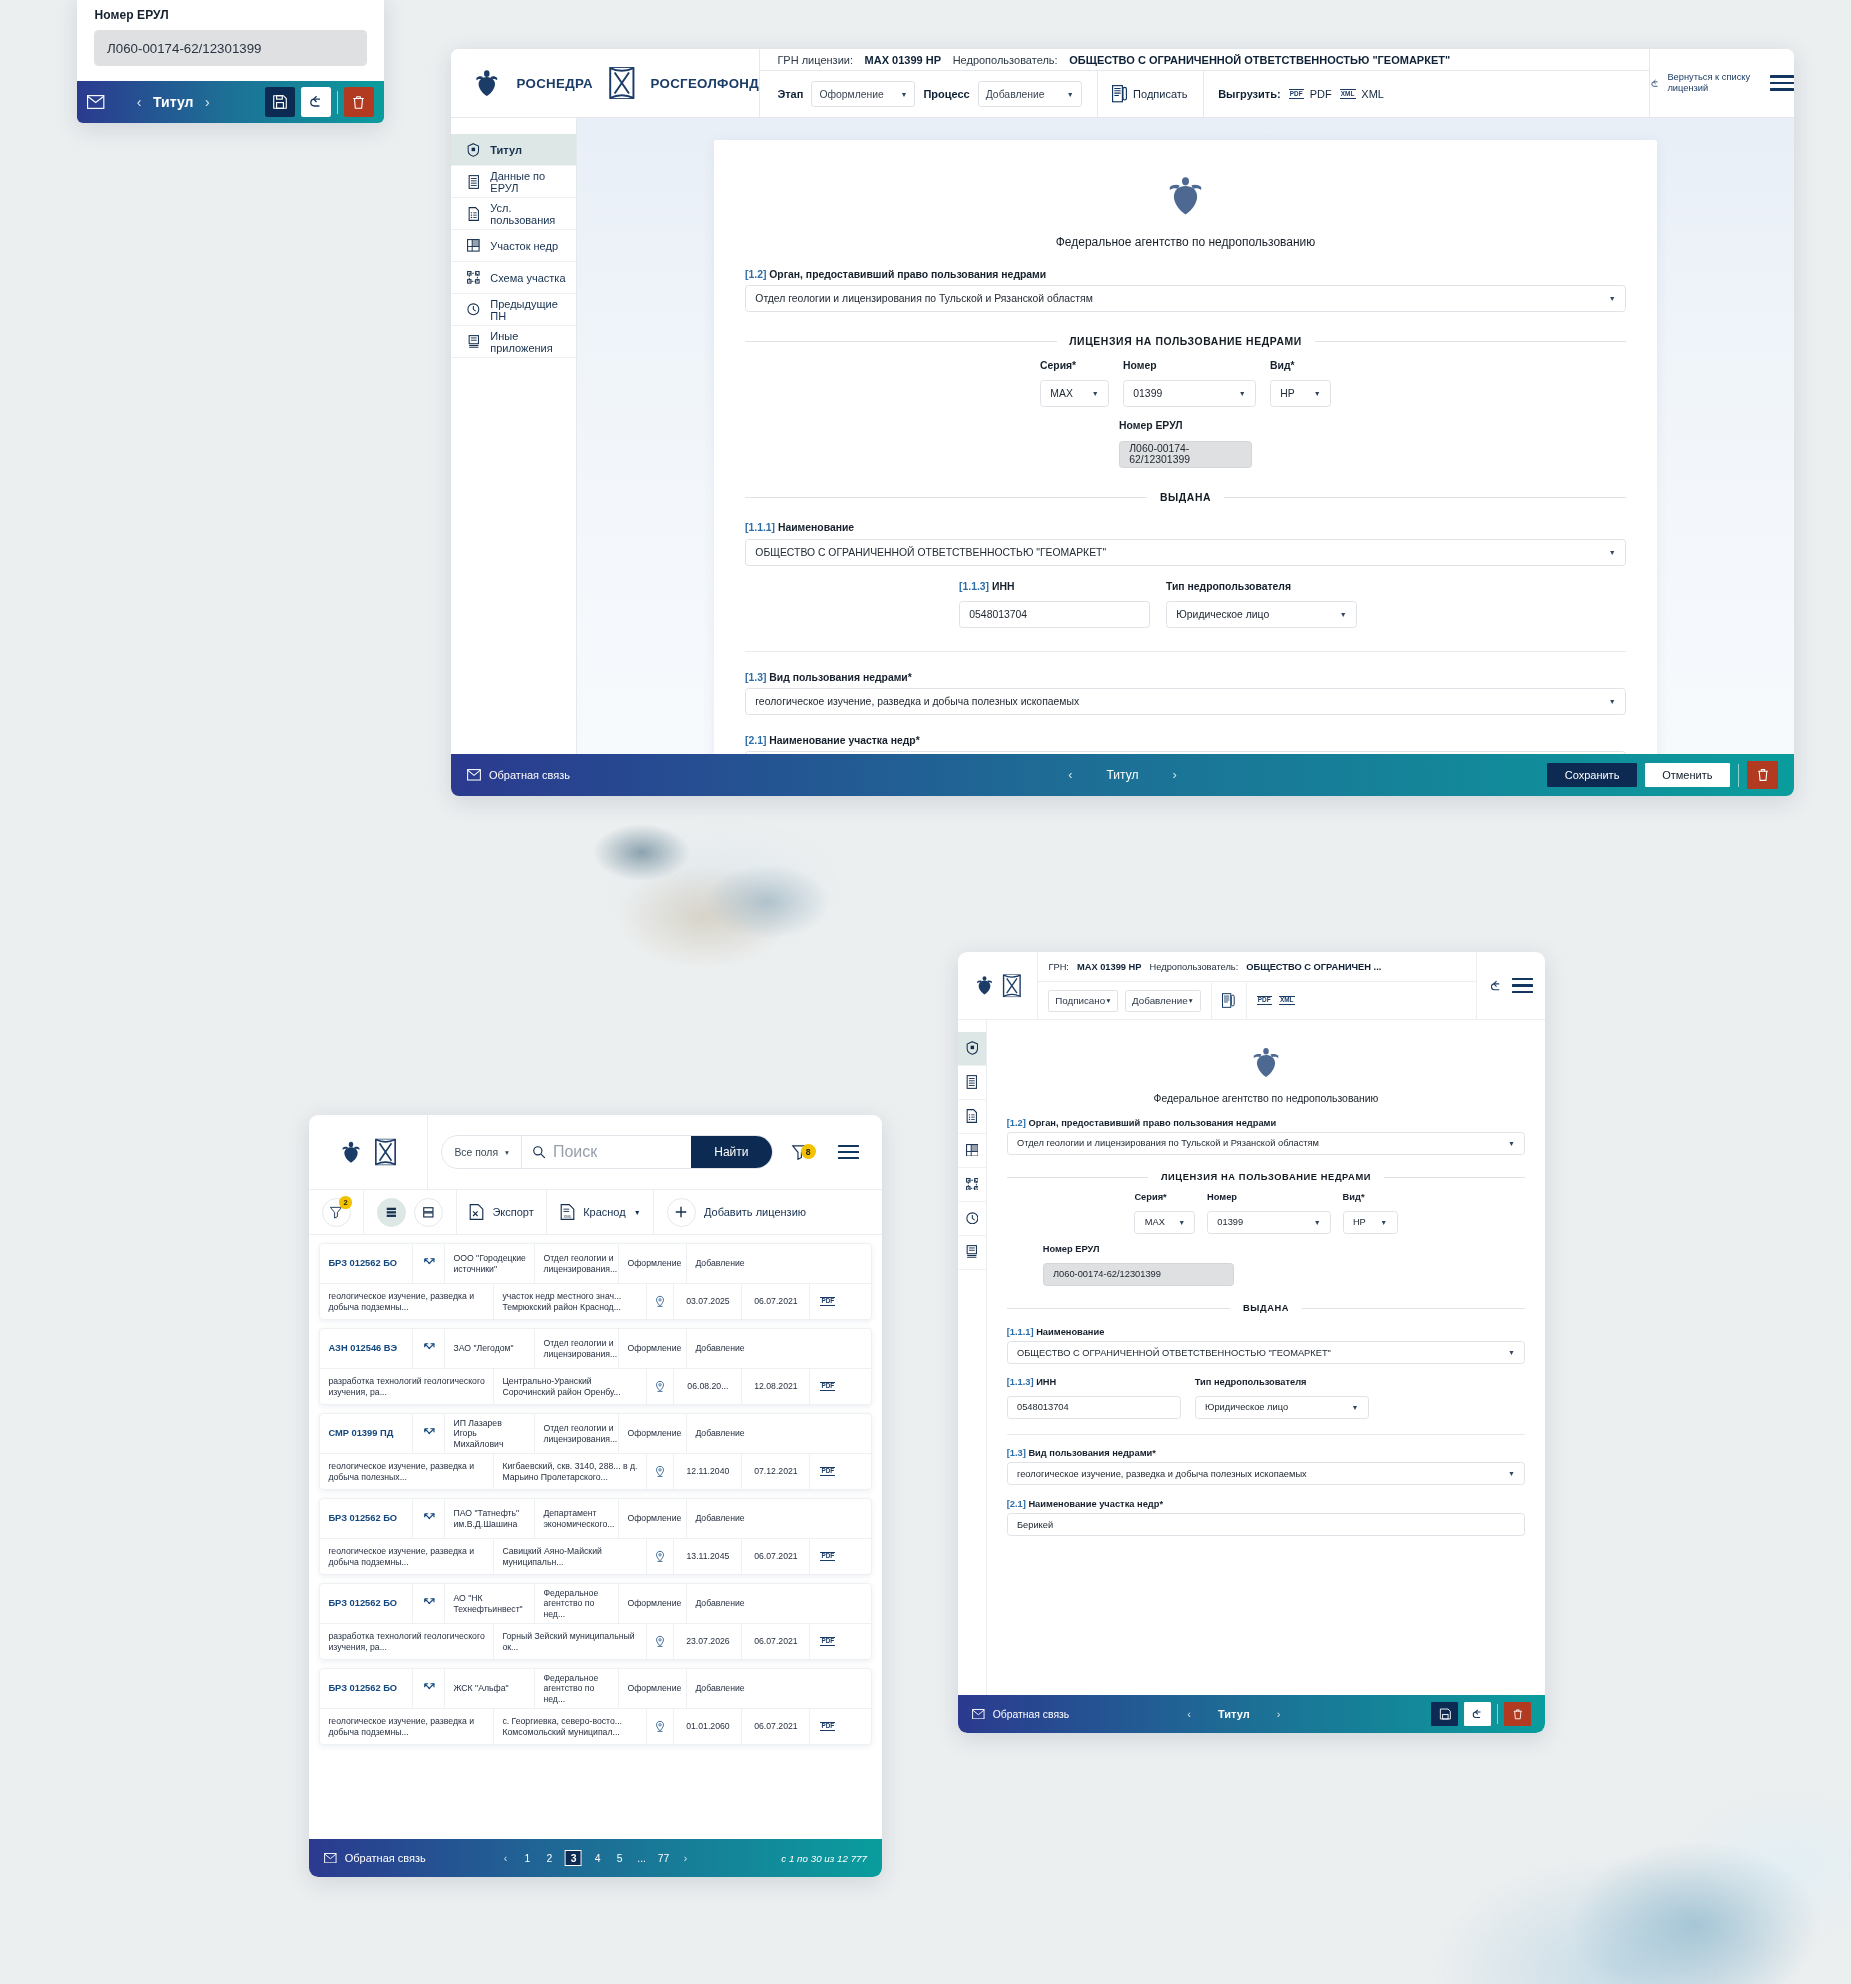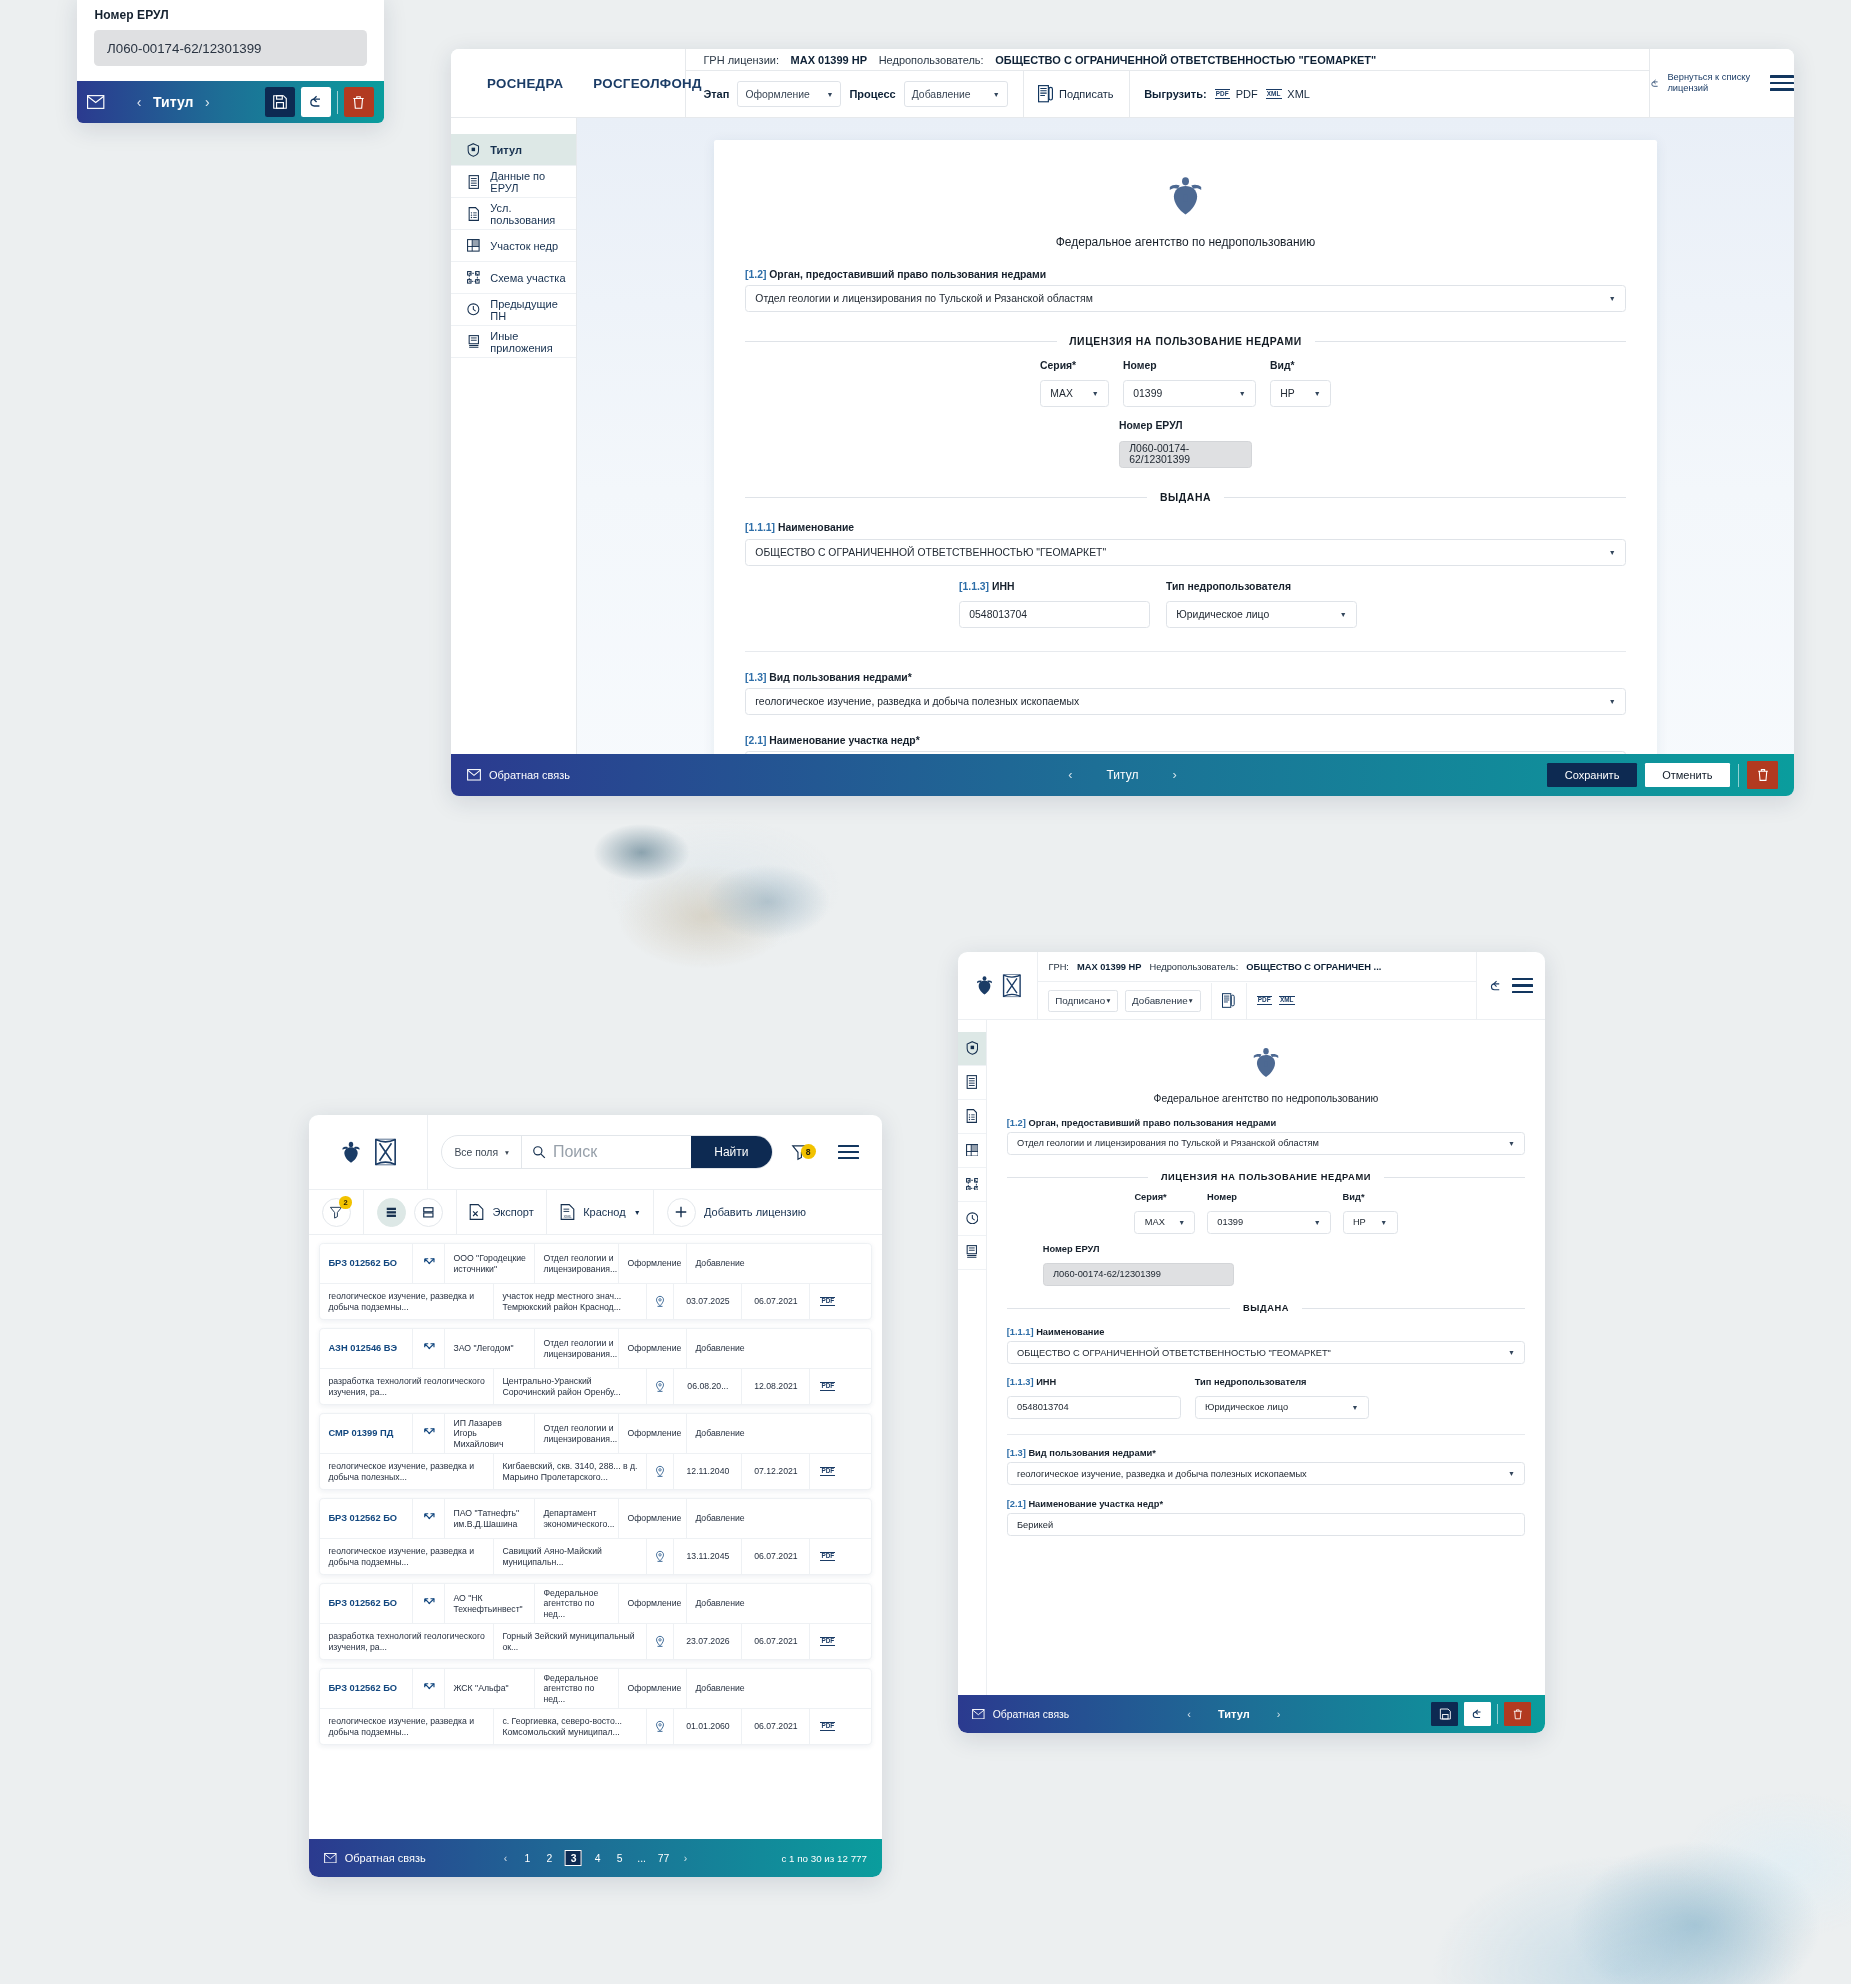--- a/index.html
+++ b/index.html
@@ -64,21 +64,21 @@
 
   
   #annotation { position: absolute; left: 88px; top: 602px; width: 249px;
                 font-size: 14px; line-height: 1.32; letter-spacing: 0.2px;
                 color: #22282e; text-transform: uppercase; }
 
   
   #desktop-card { left: 451px; top: 49px; width: 1343px; height: 747px; }
   .dk-header { height: 69px; background: #fff; display: flex; align-items: stretch;
                border-bottom: 0.6px solid #e6e9ec; }
-  .dk-logos { width: 235px; display: flex; align-items: center; gap: 15px; padding-left: 21px;
+  .dk-logos { width: 309px; display: flex; align-items: center; gap: 15px; padding-left: 21px;
               border-right: 0.6px solid #e6e9ec; }
   .logo-text { font-size: 13.3px; font-weight: 700; color: #1b3c66; letter-spacing: 0.3px; }
   .dk-headmid { flex: 1; display: flex; flex-direction: column; }
   .dk-breadcrumb { height: 30px; display: flex; align-items: center; gap: 11.6px; padding-left: 17.4px;
                    border-bottom: 0.6px solid #e6e9ec; font-size: 11px; color: #17283d; }
   .dk-breadcrumb .k { color: #2c3947; }
   .dk-breadcrumb .v { font-weight: 700; color: #0e2136; }
   .dk-toolbar { flex: 1; display: flex; align-items: center; gap: 8px; padding-left: 17.4px;
                 font-size: 11px; color: #17283d; }
   .dk-toolbar .lbl { font-weight: 700; color: #0e2136; }
@@ -198,21 +198,21 @@
   .c-date2{ width: 68px; justify-content: center; }
   .c-pdf  { width: 35px; justify-content: center; }
 
   .lc-footer { position: absolute; left: 0; right: 0; bottom: 0; height: 38px;
                background: linear-gradient(90deg,#2b3a8f 0%, #1d6f96 50%, #0a9d9d 100%);
                display: flex; align-items: center; padding: 0 15px; color: #fff; font-size: 9.8px; }
   .pager { position: absolute; left: 50%; transform: translateX(-50%);
            display: flex; align-items: center; gap: 9.3px; font-size: 10.4px; }
   .pg { min-width: 12.7px; text-align: center; }
   .pg.cur { background: #0d2a52; border: 0.6px solid #fff; padding: 1.7px 4.6px; font-weight: 700; }
-  .lc-count { margin-left: auto; font-size: 9.8px; }
+  .lc-count { margin-left: auto; font-size: 9.8px; font-style: italic; }
 
   
   #tablet-card { left: 958px; top: 952px; width: 587px; height: 781px; border-radius: 9.3px; }
   .tc-header { height: 68px; display: flex; align-items: stretch; border-bottom: 0.6px solid #eceff2; }
   .tc-logos { width: 80px; display: flex; align-items: center; justify-content: center; gap: 7px;
               border-right: 0.6px solid #eceff2; }
   .tc-mid { flex: 1; display: flex; flex-direction: column; }
   .tc-crumb { height: 30px; display: flex; align-items: center; gap: 8px; padding-left: 10.4px;
               border-bottom: 0.6px solid #eceff2; font-size: 9.3px; color: #22303f; white-space: nowrap; }
   .tc-crumb .v { font-weight: 700; color: #0e2136; }

